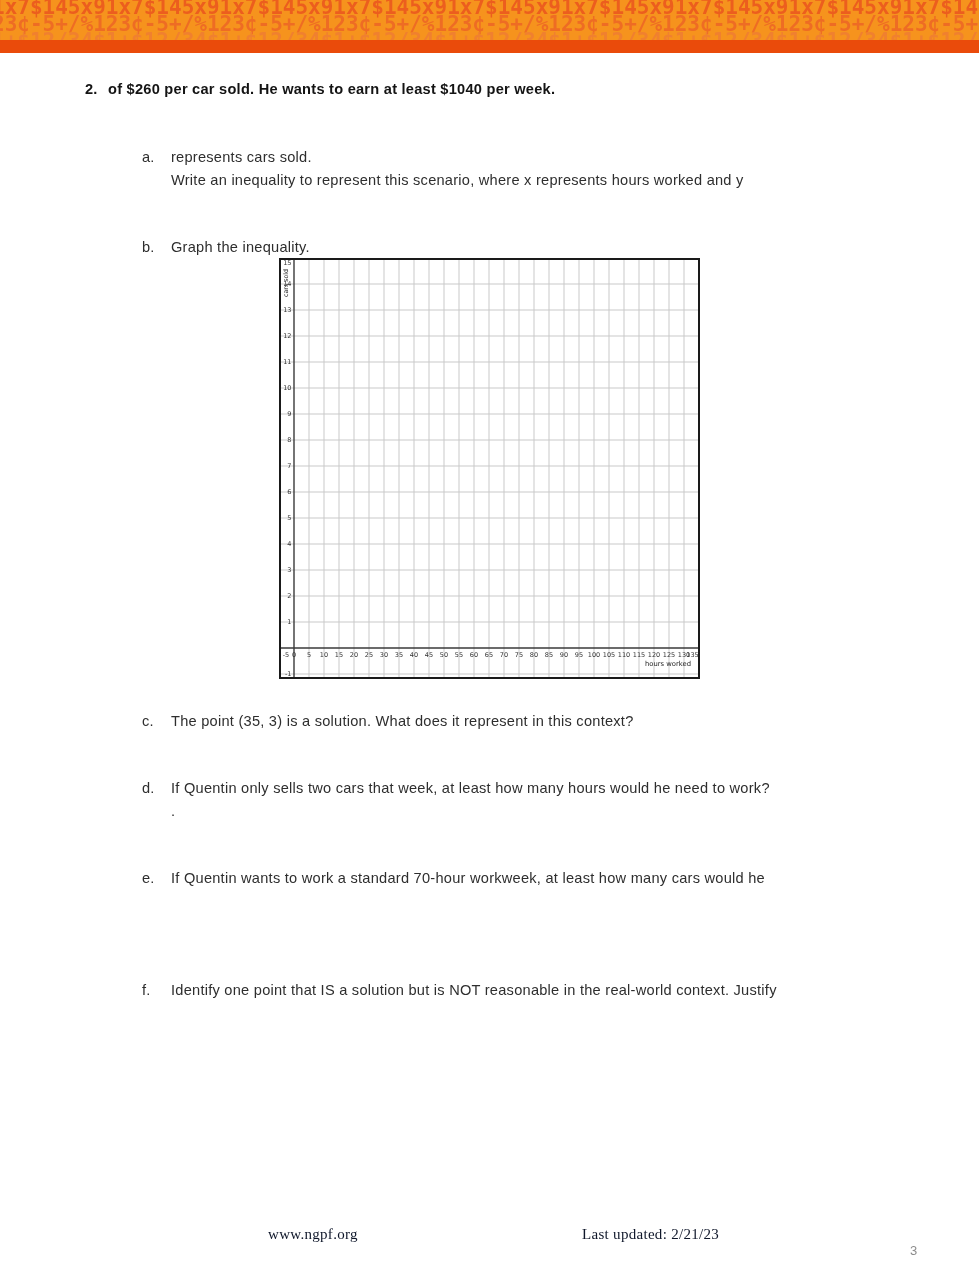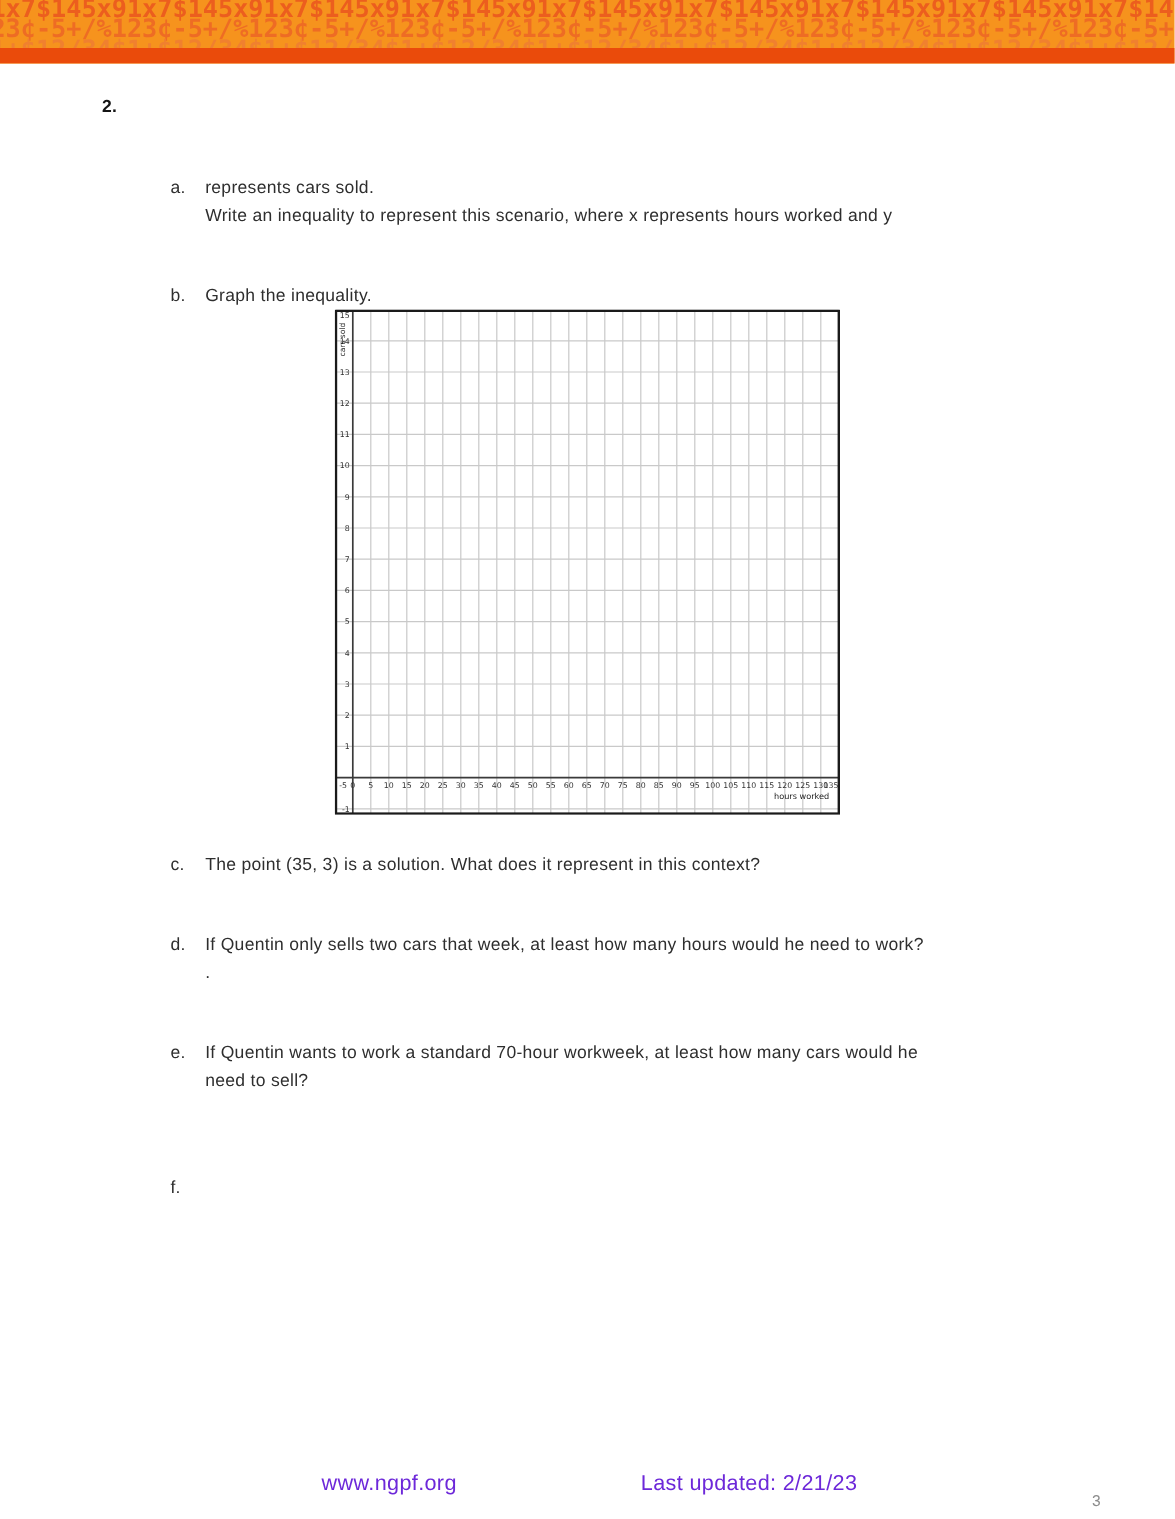--- a/index.html
+++ b/index.html
@@ -19,38 +19,39 @@
   .tblock { position:absolute; display:flex; font-size:14.6px; line-height:22.5px;
             color:#2e2e2e; letter-spacing:0.25px; }
   .tblock .lbl { flex:0 0 auto; }
   .q .lbl { width:23px; font-weight:bold; color:#141414; }
   .part .lbl { width:29px; }
   .q { font-weight:bold; color:#141414; }
   .lines div { white-space:nowrap; }
   
   .graph { position:absolute; left:279px; top:258px; width:421px; height:421px; }
   
-  .footer-text { position:absolute; font-size:18px; color:#6d28d9; letter-spacing:0.3px; }
+  .footer-text { position:absolute; font-size:15px; color:#0f172a; letter-spacing:0.3px;font-family:Liberation Serif, serif; }
   .pagenum { position:absolute; font-size:13px; color:#8c8c8c; }
 </style>
 </head>
 <body>
 
 <div class="page">
 
   <header class="banner" style="background: rgb(246, 147, 29);">
     <div class="prow" style="color: rgb(236, 94, 30); top: -5px;">1x7$145x91x7$145x91x7$145x91x7$145x91x7$145x91x7$145x91x7$145x91x7$145x91x7$145x91x7$145x91x7$145x91x7$145x91x7$145x91x7$145x91x7$145x91x7$145x9</div>
     <div class="prow" style="color: rgb(238, 108, 36); top: 12px;">23¢-5+/%123¢-5+/%123¢-5+/%123¢-5+/%123¢-5+/%123¢-5+/%123¢-5+/%123¢-5+/%123¢-5+/%123¢-5+/%123¢-5+/%123¢-5+/%123¢-5+/%123¢-5+/%123¢-5+/%123¢-5+/%1</div>
     <div class="prow" style="color: rgb(240, 128, 47); top: 29px;">1+$12/34$1+$12/34$1+$12/34$1+$12/34$1+$12/34$1+$12/34$1+$12/34$1+$12/34$1+$12/34$1+$12/34$1+$12/34$1+$12/34$1+$12/34$1+$12/34$1+$12/34$1+$12/34$</div>
     <div class="strip" style="background: rgb(234, 75, 11);"></div>
   </header>
 
   <section class="tblock q" style="left:85px; top:78px;">
     <span class="lbl">2.</span>
     <div class="lines">
+      <div>of $260 per car sold. He wants to earn at least $1040 per week.</div>
     </div>
   </section>
 
   <section class="tblock part" style="left:142px; top:146px;">
     <span class="lbl">a.</span>
     <div class="lines">
       <div>represents cars sold.</div>
       <div>Write an inequality to represent this scenario, where x represents hours worked and y</div>
     </div>
   </section>
@@ -174,27 +175,27 @@
     <div class="lines">
       <div>If Quentin only sells two cars that week, at least how many hours would he need to work?</div>
       <div>.</div>
     </div>
   </section>
 
   <section class="tblock part" style="left:142px; top:867px;">
     <span class="lbl">e.</span>
     <div class="lines">
       <div>If Quentin wants to work a standard 70-hour workweek, at least how many cars would he</div>
-      <div>need to sell?</div>
     </div>
   </section>
 
   <section class="tblock part" style="left:142px; top:979px;">
     <span class="lbl">f.</span>
     <div class="lines">
+      <div>Identify one point that IS a solution but is NOT reasonable in the real-world context. Justify</div>
     </div>
   </section>
 
   <span class="footer-text" style="left:268px; top:1226px;">www.ngpf.org</span>
-  <span class="footer-text" style="left:534px; top:1226px;">Last updated: 2/21/23</span>
+  <span class="footer-text" style="left:582px; top:1226px;">Last updated: 2/21/23</span>
   <span class="pagenum" style="left:910px; top:1243px;">3</span>
 
 </div>
 
 </body></html>

